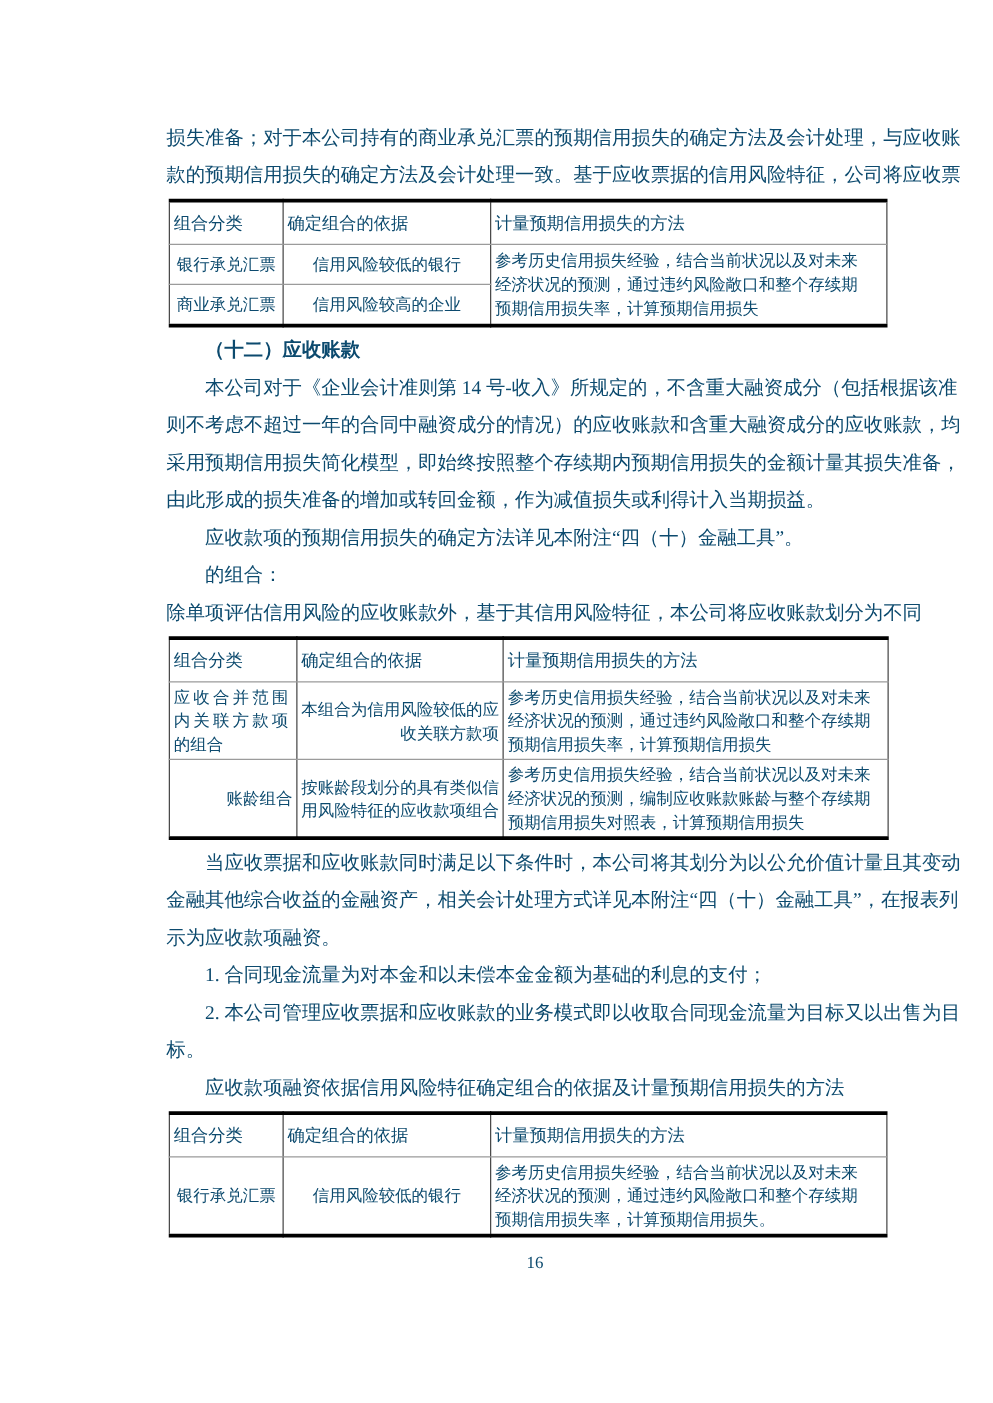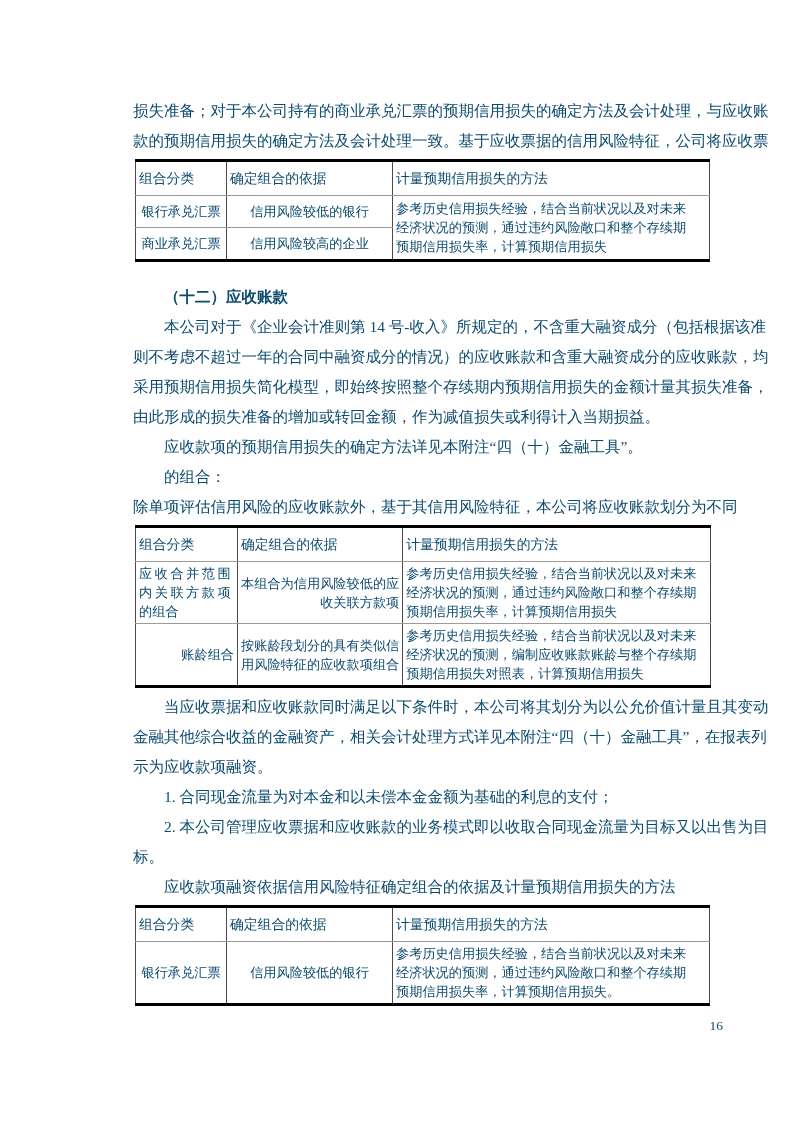--- a/index.html
+++ b/index.html
@@ -16,21 +16,22 @@
     line-height: 30px;
     overflow: hidden;
   }
   .para div { white-space: nowrap; height: 30px; }
   .para.indent div:first-child { text-indent: 2em; }
   .heading {
     font-weight: bold;
     text-indent: 2em;
     line-height: 30px;
     white-space: nowrap;
-    margin-top: 20px;
+    margin-top: 4px;
+    font-family: Liberation Mono, monospace;
   }
   
   table.doc-table {
     border-collapse: collapse;
     table-layout: fixed;
     margin: 3px 0 4px 2px;
     border-top: 3px solid #000;
     border-bottom: 3px solid #000;
     font-size: 13.2px;
     line-height: 19px;
@@ -52,21 +53,21 @@
   .t13 col.c1 { width: 91px; }  .t13 col.c2 { width: 166px; }  .t13 col.c3 { width: 317px; }
   .t2  col.c1 { width: 102px; } .t2  col.c2 { width: 164px; }  .t2  col.c3 { width: 308px; }
   td.cc { text-align: center; height: 27px; }
   td.method { vertical-align: top; padding: 2px 4px; }
   td.method div, td.lines div { white-space: nowrap; }
   td.cell-spread div:not(:last-child) { letter-spacing: 2.5px; white-space: nowrap; }
   td.cell-spread { vertical-align: middle; }
   td.left-mid { text-align: right; vertical-align: middle; }
   .pagenum {
     margin-top: 10px;
-    text-align: right;
+    text-align: center;
     font-size: 13.5px;
     line-height: 20px;
   }
 </style>
 </head>
 <body>
 
 <div class="page">
 
   <div class="para">

